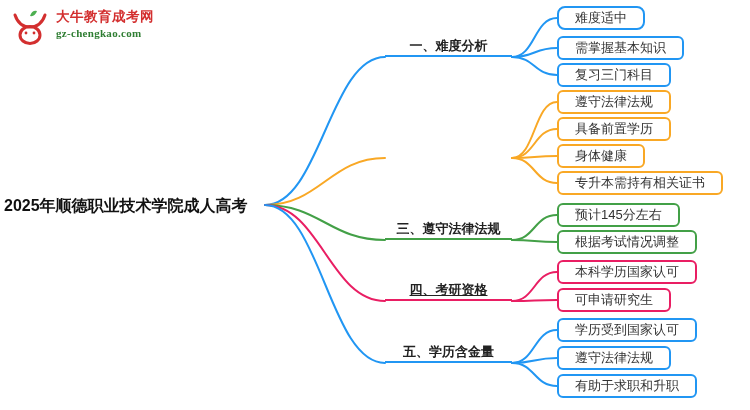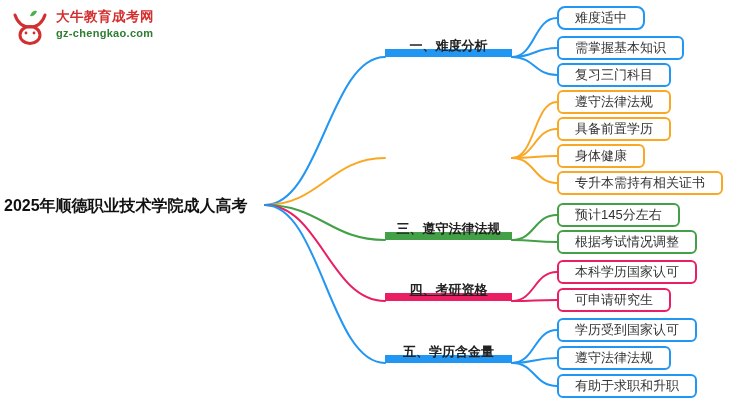--- a/index.html
+++ b/index.html
@@ -5,32 +5,32 @@
   * { margin:0; padding:0; box-sizing:border-box; }
   html,body { width:750px; height:410px; }
   body { font-family:"Liberation Sans","DejaVu Sans",sans-serif; background:#fff; }
   .stage { position:relative; width:750px; height:410px; background:#fff; overflow:hidden;padding-left:24px; }
   svg.connectors { position:absolute; left:0; top:0; width:750px; height:410px; pointer-events:none; }
   svg.connectors path { fill:none; stroke-width:2; stroke-linecap:round; }
 
   .logo { position:absolute; left:10px; top:8px; display:flex; align-items:flex-start; gap:6px; }
   .logo-icon { width:40px; height:40px; }
   .logo-title { font-size:13.5px; font-weight:bold; letter-spacing:0.5px; line-height:18px; }
-  .logo-url { font-size:11px; font-weight:bold; letter-spacing:0.3px; line-height:14px; }
+  .logo-url { font-size:11px; font-weight:bold; letter-spacing:0.3px; line-height:14px;font-family:Liberation Serif, serif; }
 
   .root {
     position:absolute; left:4px; top:196px; width:262px;
     font-size:16px; font-weight:bold; color:#111; line-height:19px; text-align:left;
   }
 
   .branch {
     position:absolute; left:385px; width:127px; height:20px;
     line-height:17px; text-align:center;
     font-size:13px; font-weight:bold; color:#222;
-    border-bottom:8px solid #a21caf;
+    border-bottom:2px solid #a21caf;
   }
 
   .leaf {
     position:absolute; left:557px; height:24px;
     display:inline-flex; align-items:center;
     padding:0 16px; font-size:13px; color:#333;
     background:#fff; border:2px solid #999; border-radius:6px;
     white-space:nowrap;
   }
 </style>

